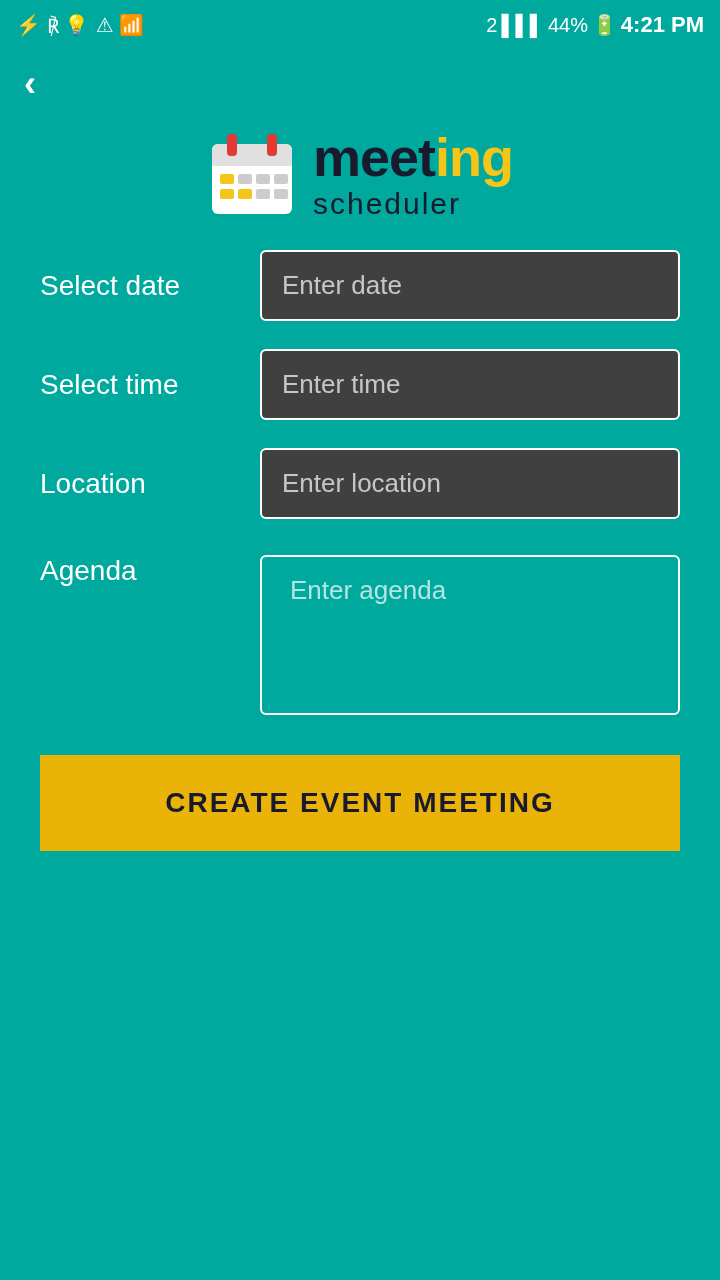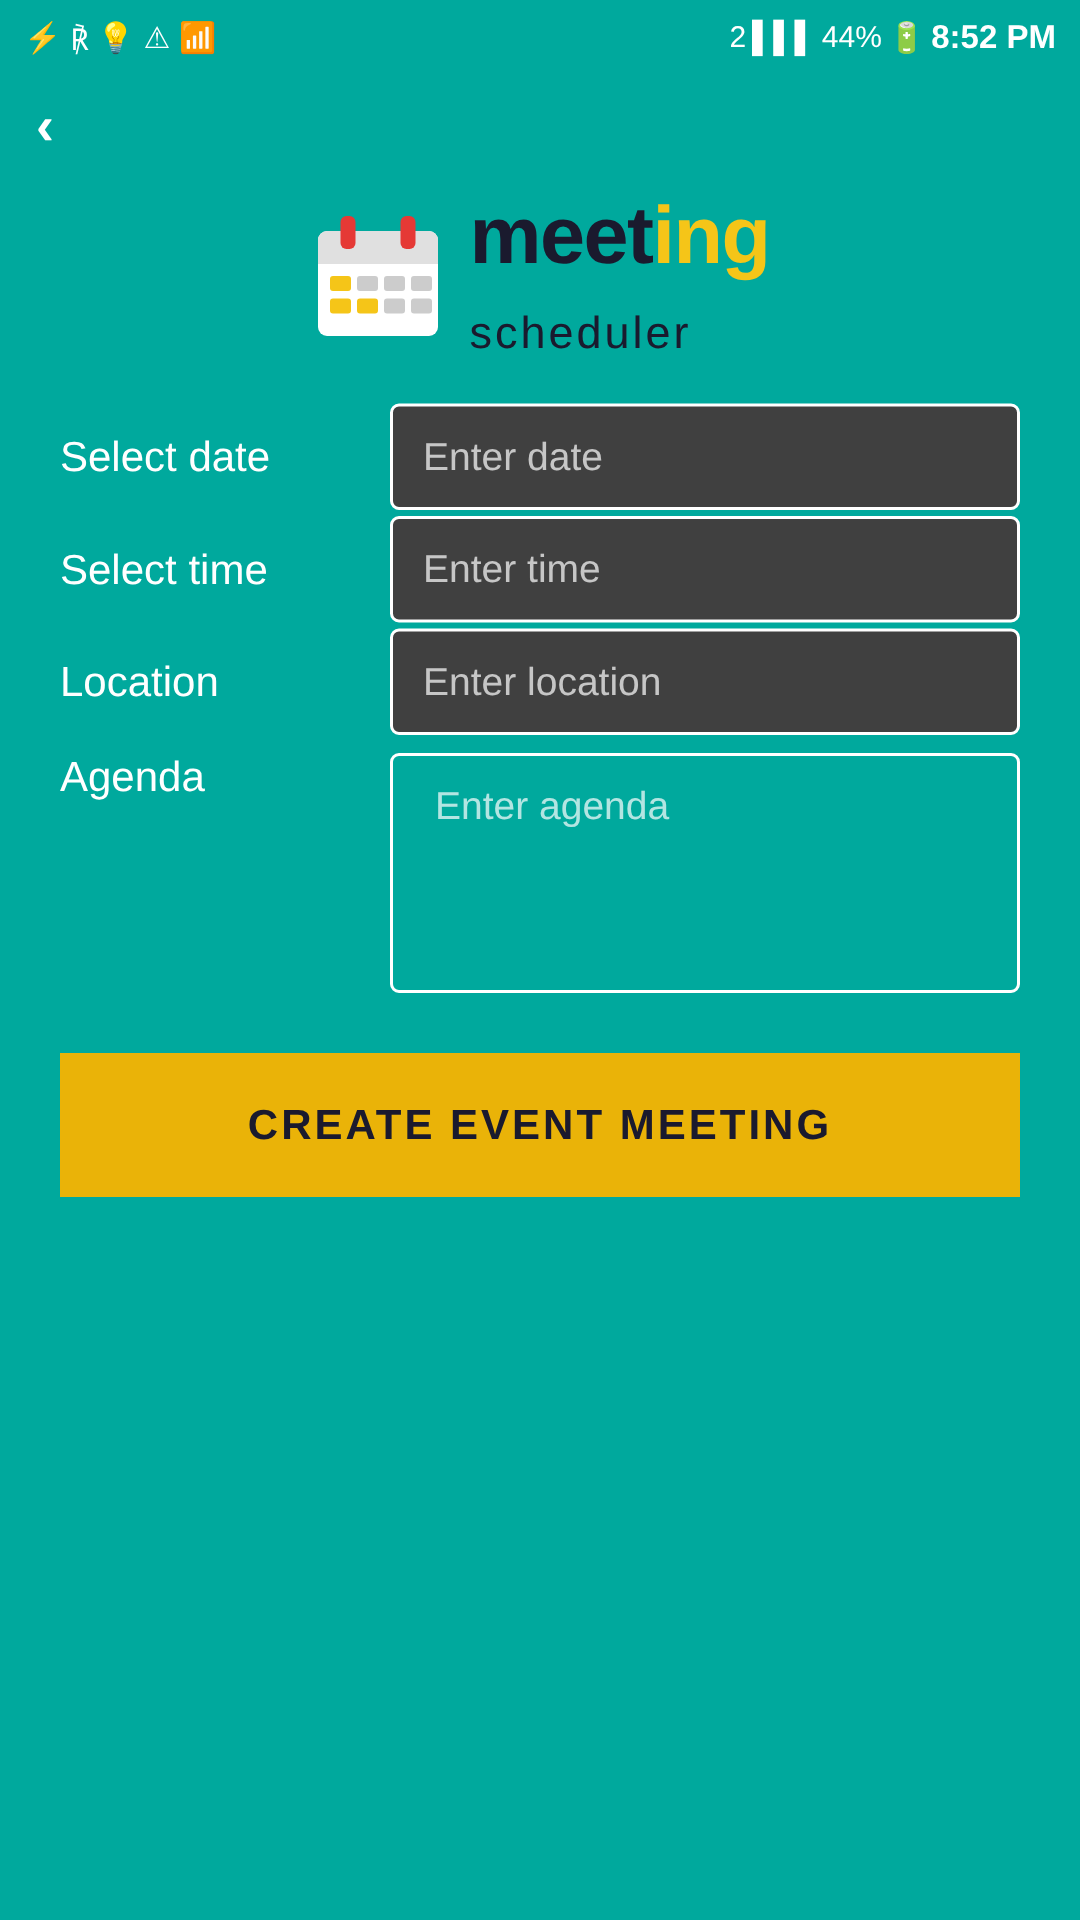--- a/index.html
+++ b/index.html
@@ -74,29 +74,28 @@
       color: #f5c518;
       letter-spacing: -1px;
     }
     .logo-meeting span {
       color: #1a1a2e;
     }
     .logo-scheduler {
       font-size: 30px;
       color: #1a1a2e;
       letter-spacing: 2px;
-      margin-top: 19px;
     }
 
     
     .form-area {
       padding: 0 40px;
       display: flex;
       flex-direction: column;
-      gap: 4px;
+      gap: 28px;
     }
 
     .form-row {
       display: flex;
       align-items: center;
       gap: 20px;
     }
 
     .form-label {
       width: 200px;
@@ -181,21 +180,21 @@
     <span>℟</span>
     <span>💡</span>
     <span>⚠</span>
     <span>📶</span>
   </div>
   <div class="status-right">
     <span>2</span>
     <span>▌▌▌</span>
     <span>44%</span>
     <span>🔋</span>
-    <span class="status-time">8:52 PM</span>
+    <span class="status-time">4:21 PM</span>
   </div>
 </div>
 
 <div class="back-btn">
   <span class="back-arrow">‹</span>
 </div>
 
 <div class="logo-area">
 
   <svg class="calendar-svg" viewBox="0 0 90 90" xmlns="http://www.w3.org/2000/svg">

